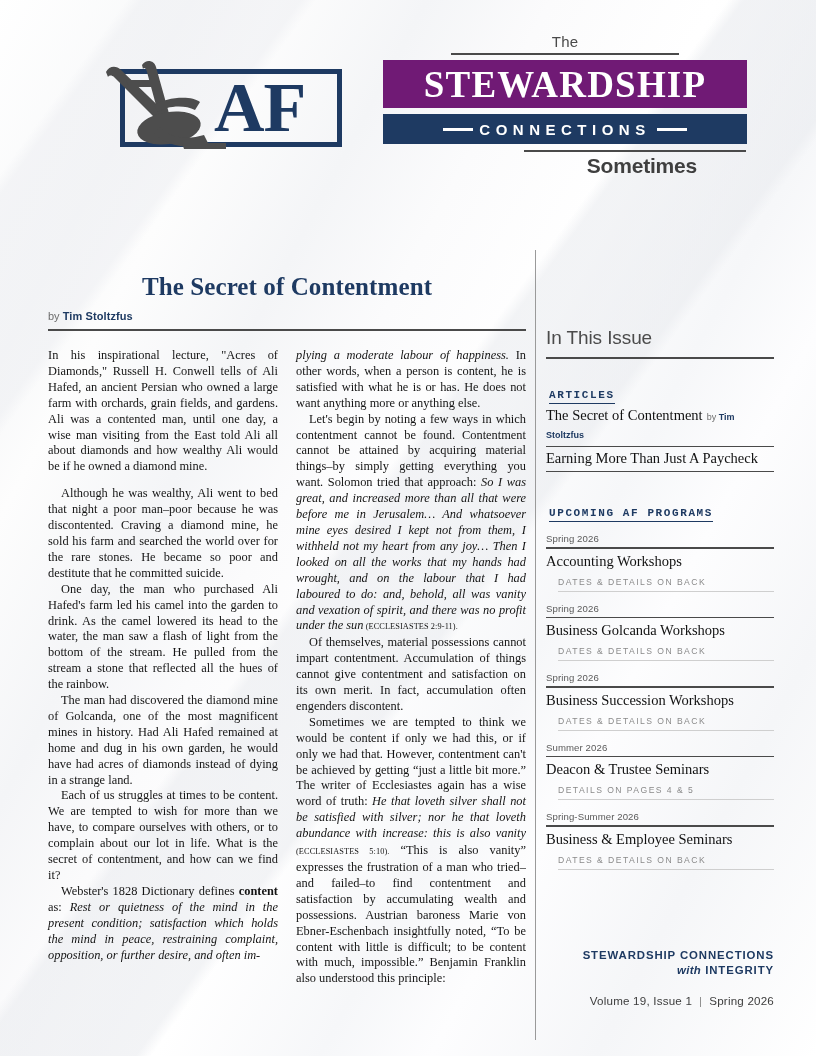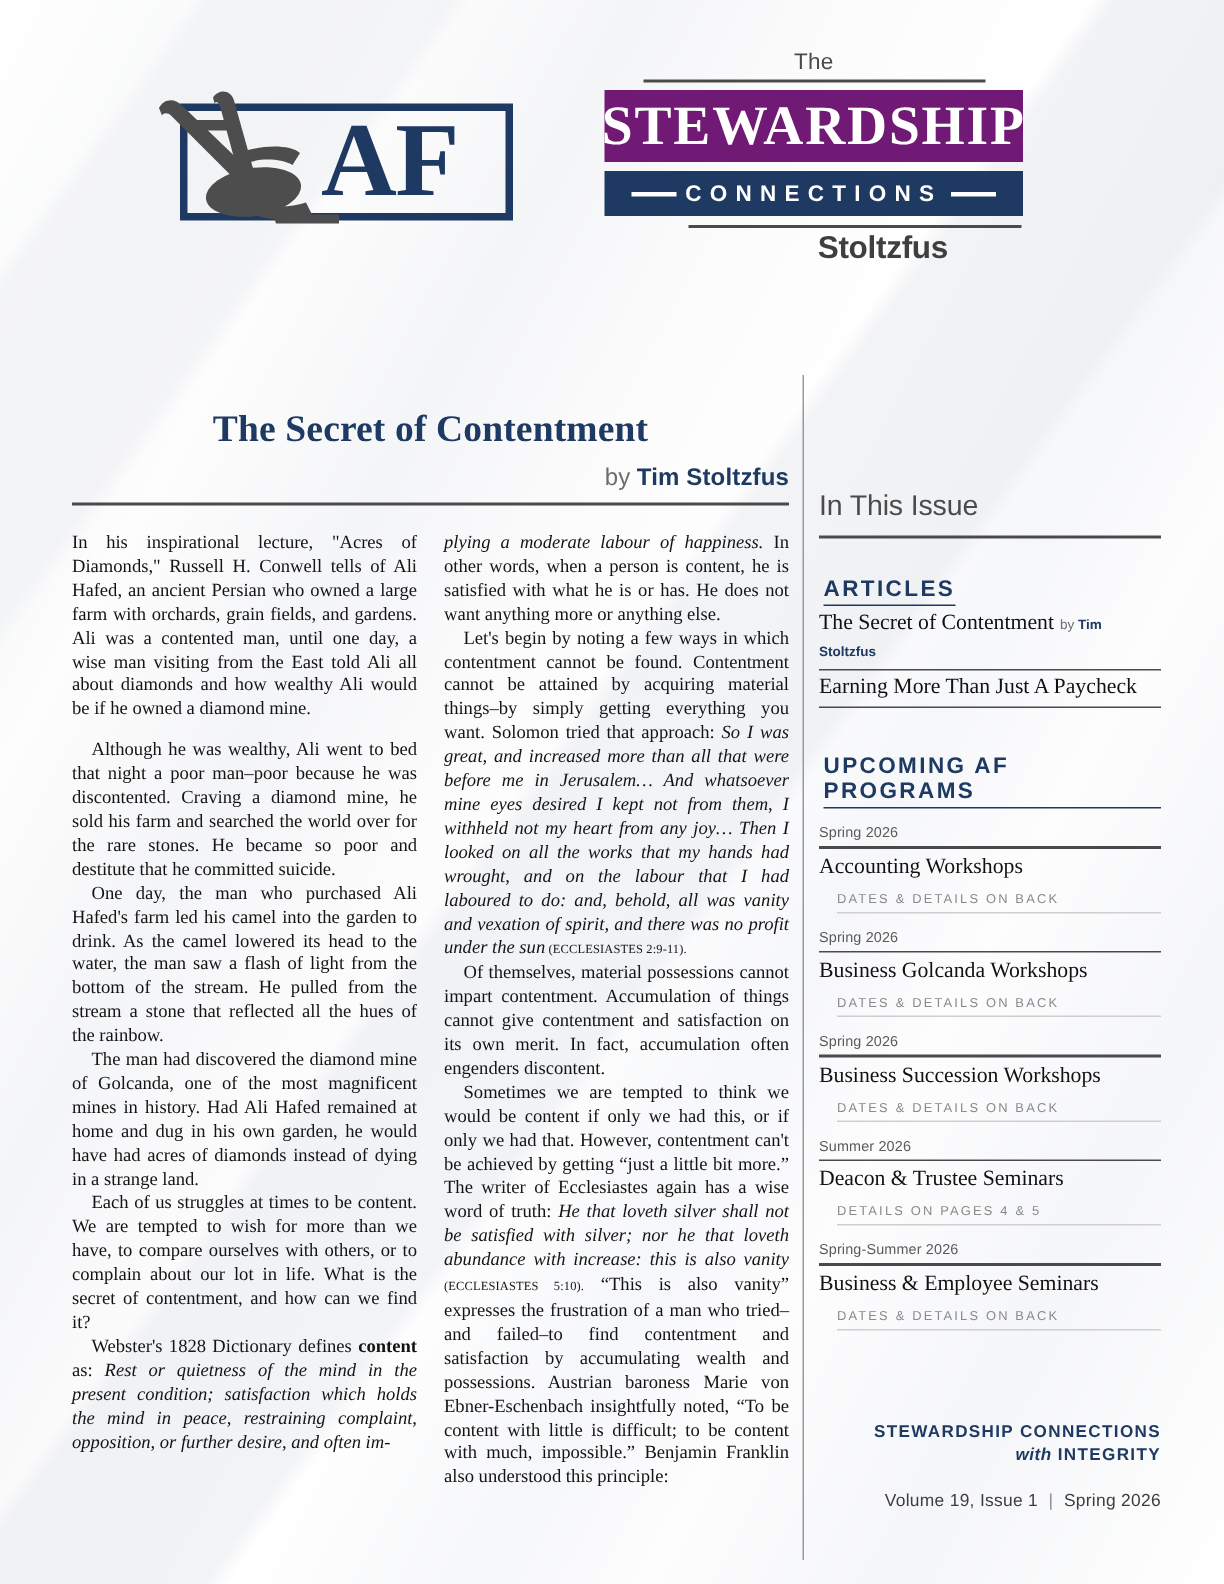--- a/index.html
+++ b/index.html
@@ -87,23 +87,23 @@
   .logo-plow {
     position: absolute;
     left: 0px;
     top: 0px;
     width: 150px;
     height: 100px;
   }
 
   .masthead {
     position: absolute;
-    left: 403px;
+    left: 383px;
     top: 33px;
-    width: 279px;
+    width: 364px;
   }
   .mast-the {
     font-family: "Liberation Sans", sans-serif;
     font-size: 15px;
     color: #4a4a4a;
     text-align: center;
     letter-spacing: .2px;
     margin-bottom: 3px;
   }
   .mast-rule-top {
@@ -194,24 +194,24 @@
   .article-title {
     font-family: "Liberation Serif", serif;
     font-weight: 700;
     font-size: 25px;
     color: #1e3a62;
     text-align: center;
     margin-top: 23px;
     letter-spacing: .1px;
   }
   .article-byline {
-    text-align: right;
+    text-align: left;
     margin-top: 9px;
     font-family: "Liberation Sans", sans-serif;
-    font-size: 16px;
+    font-size: 11px;
   }
   .byline-by { color: #6d6d6d; }
   .byline-name { color: #1e3a62; font-weight: 700; letter-spacing: .1px; }
   .article-rule {
     margin-top: 7px;
     height: 2px;
     background: #4a4a4a;
   }
 
   .columns {
@@ -257,22 +257,22 @@
     margin-top: 77px;
     letter-spacing: -.1px;
   }
   .sb-heading-rule {
     height: 2px;
     background: #4a4a4a;
     margin-top: 8px;
   }
 
   .sb-section-label {
-    font-family: Liberation Sans, sans-serif;
-    font-size: 15px;
+    font-family: Liberation Mono, monospace;
+    font-size: 11px;
     font-weight: 700;
     color: #1e3a62;
     letter-spacing: 1.6px;
     display: inline-block;
     border-bottom: 1.6px solid #1e3a62;
     padding-bottom: 2px;
   }
   .sb-label-wrap { margin-top: 25px; margin-left: 3px; }
   .sb-label-wrap.prog { margin-top: 30px; }
 
@@ -384,21 +384,21 @@
       <div class="mast-bar-main">
         <span>STEWARDSHIP</span>
       </div>
       <div class="mast-gap"></div>
       <div class="mast-bar-sub">
         <i class="mast-dash"></i>
         <span>CONNECTIONS</span>
         <i class="mast-dash"></i>
       </div>
       <div class="mast-rule-bot"></div>
-      <div class="mast-news">Stoltzfus</div>
+      <div class="mast-news">Sometimes</div>
     </div>
   </div>
 
   <div class="content">
 
     <div class="divider-vert"></div>
 
     <div class="article">
       <div class="article-title">The Secret of Contentment</div>
       <div class="article-byline">

